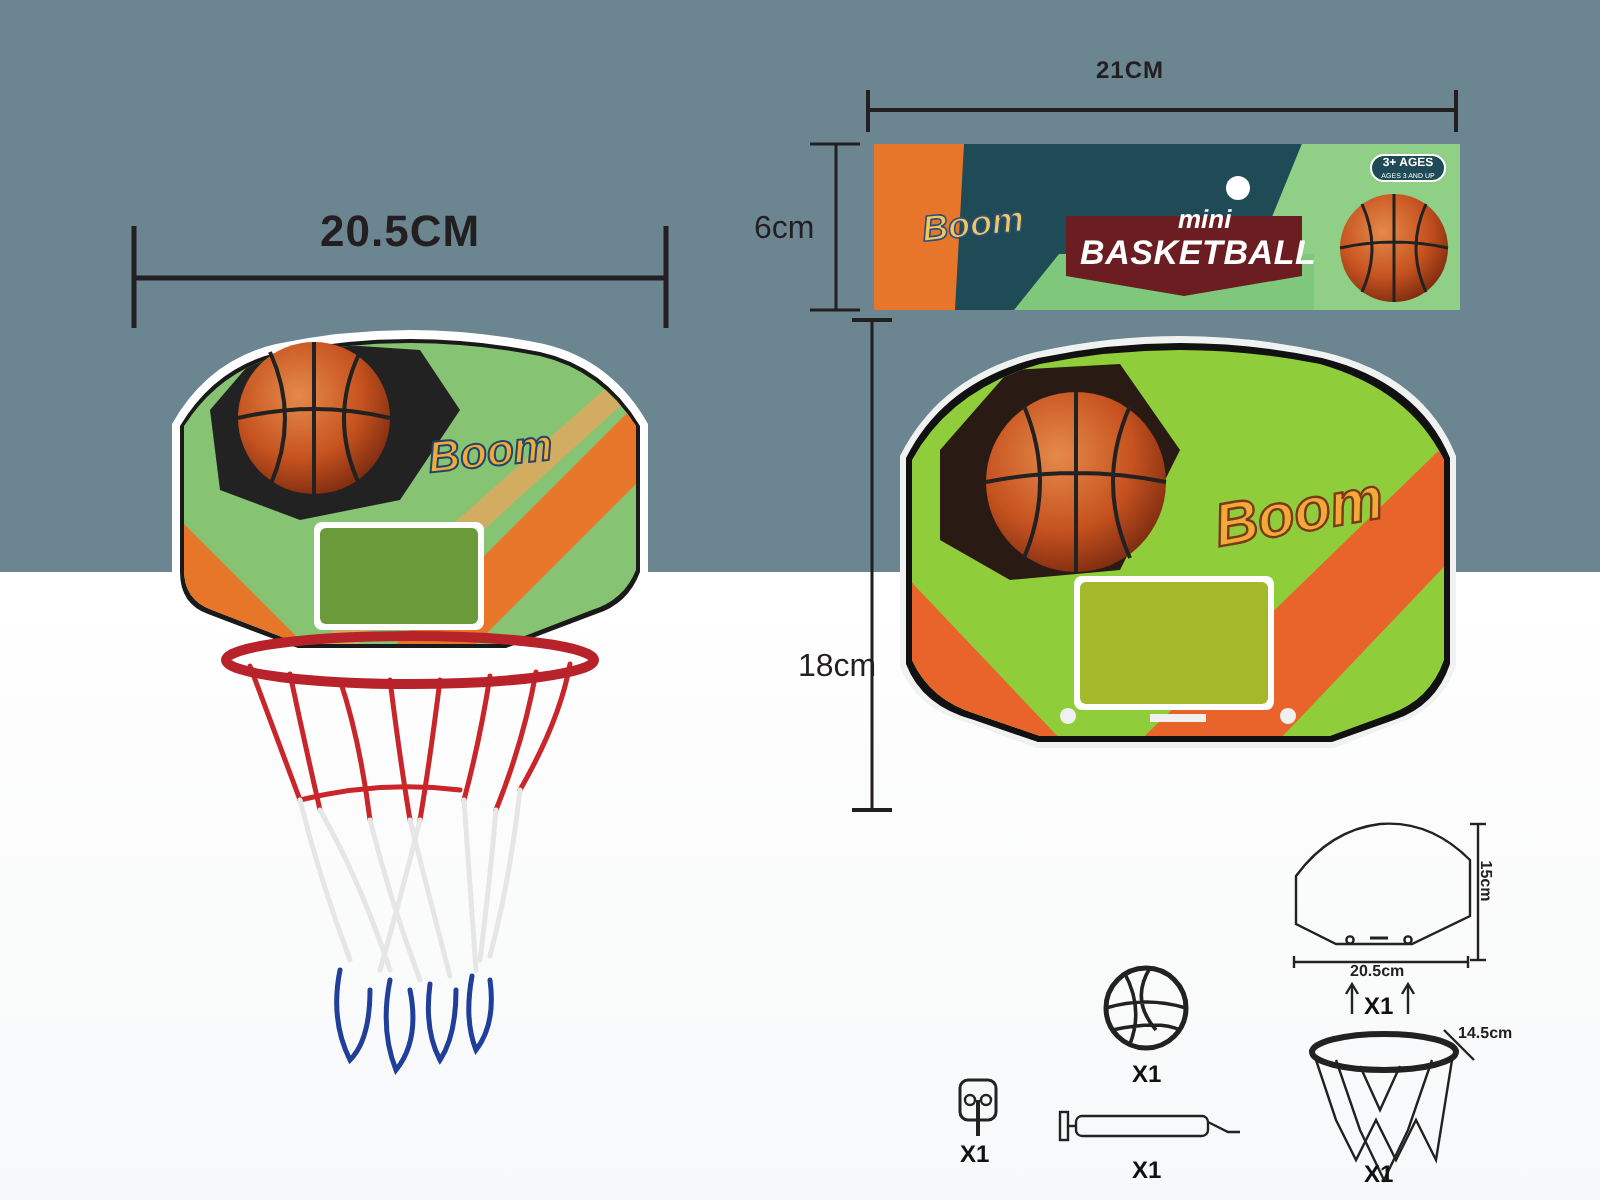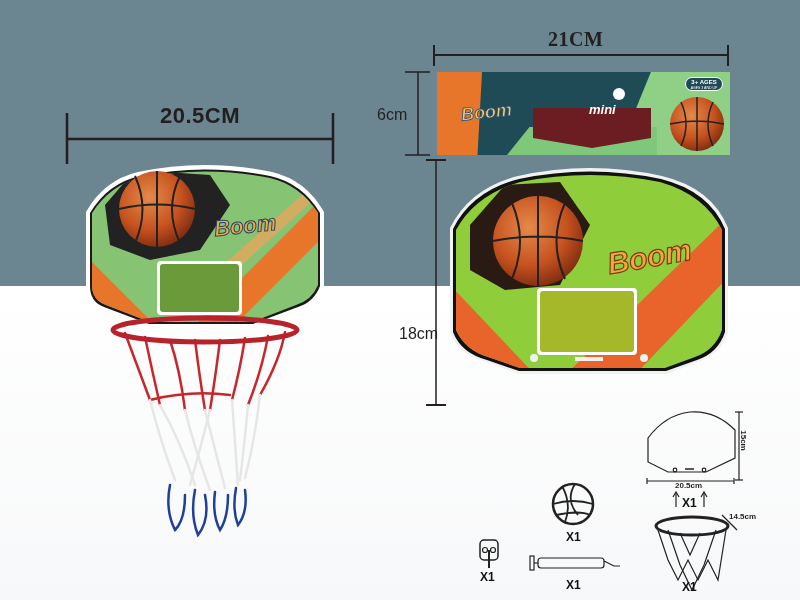--- a/index.html
+++ b/index.html
@@ -80,21 +80,21 @@
     <path d="M260 395 Q255 440 245 478" stroke="#e6e6e6"></path>
 
     <path d="M170 485 Q165 510 175 530 Q185 520 185 495" stroke="#1f3f9a"></path>
     <path d="M195 490 Q190 515 198 535 Q210 520 205 495" stroke="#1f3f9a"></path>
     <path d="M215 492 Q212 515 220 530 Q228 518 228 495" stroke="#1f3f9a"></path>
     <path d="M236 488 Q232 510 238 525 Q248 512 245 490" stroke="#1f3f9a"></path>
   </g>
   <ellipse cx="205" cy="330" rx="92" ry="12" fill="none" stroke="#b8222a" stroke-width="5"></ellipse>
 </svg>
 
-<div class="dim-label" style="left:548px;top:28px;font-size:20px;font-family:Liberation Serif, serif;">21CM</div>
+<div class="dim-label" style="left:548px;top:28px;font-size:12px;">21CM</div>
 <svg style="left:0;top:0;width:800px;height:600px;pointer-events:none;">
   <line x1="434" y1="55" x2="728" y2="55" stroke="#231f20" stroke-width="2"></line>
   <line x1="434" y1="45" x2="434" y2="66" stroke="#231f20" stroke-width="2"></line>
   <line x1="728" y1="45" x2="728" y2="66" stroke="#231f20" stroke-width="2"></line>
 
   <line x1="418" y1="72" x2="418" y2="155" stroke="#231f20" stroke-width="1.5"></line>
   <line x1="405" y1="72" x2="430" y2="72" stroke="#231f20" stroke-width="1.5"></line>
   <line x1="405" y1="155" x2="430" y2="155" stroke="#231f20" stroke-width="1.5"></line>
 
   <line x1="436" y1="160" x2="436" y2="405" stroke="#231f20" stroke-width="1.5"></line>
@@ -104,20 +104,21 @@
 <div class="small-label" style="left:377px;top:106px;">6cm</div>
 <div class="small-label" style="left:399px;top:325px;">18cm</div>
 
 <div class="abs" style="left:437px;top:72px;width:293px;height:83px;overflow:hidden;background:#1f4b57;">
   <div class="abs" style="left:0;top:0;width:90px;height:83px;background:#e8762a;clip-path:polygon(0 0,50% 0,45% 100%,0 100%);"></div>
   <div class="abs" style="left:180px;top:0;width:113px;height:83px;background:#8fcf86;clip-path:polygon(30% 0,100% 0,100% 100%,0 100%);"></div>
   <div class="abs" style="left:70px;top:55px;width:150px;height:28px;background:#7fc77a;clip-path:polygon(15% 0,100% 0,100% 100%,0 100%);"></div>
   <div class="abs" style="left:24px;top:30px;font-size:18px;font-weight:bold;font-style:italic;color:#f2c660;-webkit-text-stroke:0.8px #2a4f7a;transform:rotate(-6deg);">Boom</div>
   <div class="abs" style="left:96px;top:26px;width:118px;height:50px;background:#6b1d22;clip-path:polygon(0 20%,100% 20%,100% 80%,50% 100%,0 80%);"></div>
   <div class="abs" style="left:152px;top:30px;font-size:13px;font-weight:bold;color:#fff;font-style:italic;">mini</div>
+  <div class="abs" style="left:103px;top:45px;font-size:17px;font-weight:bold;font-style:italic;color:#fff;letter-spacing:0.3px;">BASKETBALL</div>
   <div class="abs" style="left:176px;top:16px;width:12px;height:12px;border-radius:50%;background:#fff;"></div>
   <div class="abs" style="left:248px;top:5px;width:38px;height:14px;border-radius:7px;background:#1f4b57;border:1px solid #fff;color:#fff;text-align:center;line-height:6px;padding-top:1px;">
     <div style="font-size:6px;font-weight:bold;">3+ AGES</div>
     <div style="font-size:3.5px;">AGES 3 AND UP</div>
   </div>
   <svg style="left:230px;top:22px;width:60px;height:60px;">
     <circle cx="30" cy="30" r="27" fill="url(#ballg)"></circle>
     <path d="M30 3 L30 57 M3 30 Q30 24 57 30 M14 8 Q24 30 14 52 M46 8 Q36 30 46 52" stroke="#222" stroke-width="1.5" fill="none"></path>
   </svg>
 </div>

